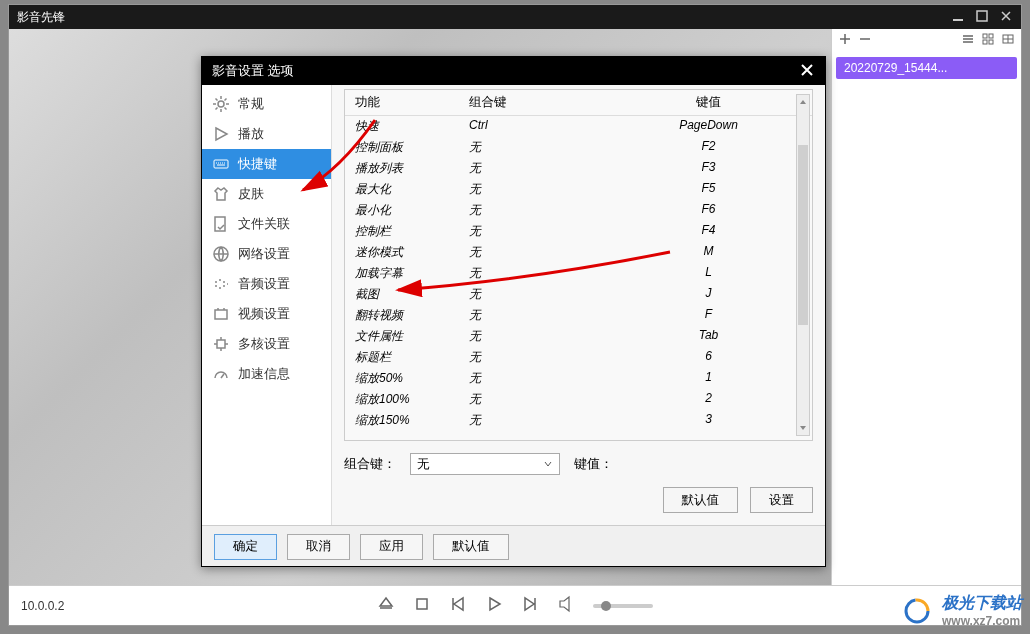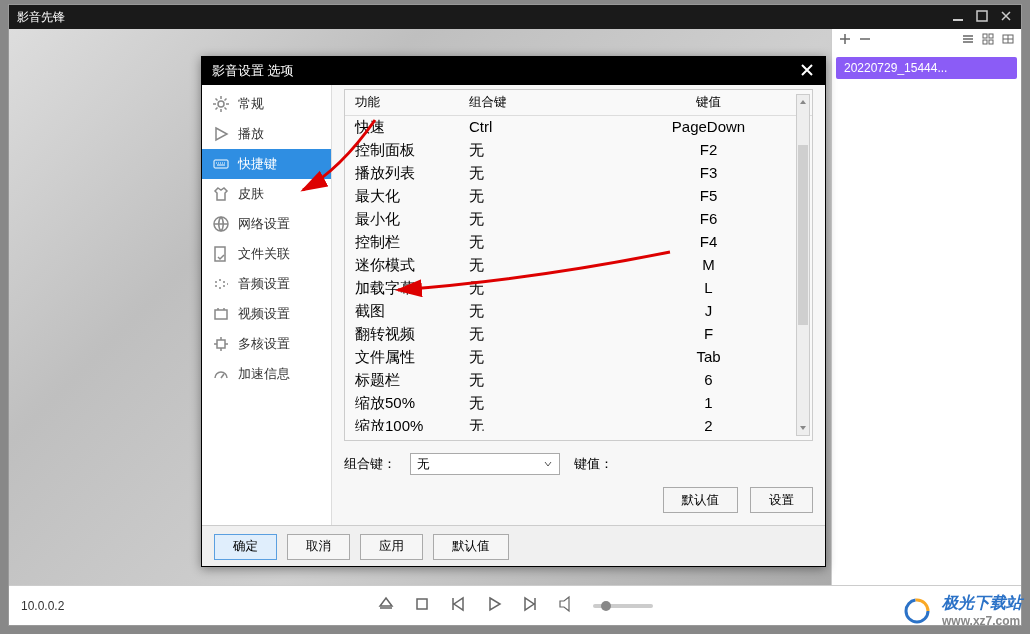--- a/index.html
+++ b/index.html
@@ -43,21 +43,21 @@
 .sb-item.active svg { stroke: #fff; fill: #fff; }
 .sb-item svg { width: 18px; height: 18px; }
 
 .dlg-main { flex: 1; background: #f7f7f7; position: relative; padding: 0 12px 8px 12px; display: flex; flex-direction: column; }
 .sc-table { flex: 1; overflow: hidden; border: 1px solid #ccc; background: #f9f9f9; position: relative; margin-top: 4px; }
 .sc-header { display: flex; font-size: 12.5px; padding: 4px 4px; border-bottom: 1px solid #ddd; }
 .sc-header > div:nth-child(1), .sc-row > div:nth-child(1){ width: 120px; padding-left: 6px;}
 .sc-header > div:nth-child(2), .sc-row > div:nth-child(2){ width: 140px; text-align: left;}
 .sc-header > div:nth-child(3), .sc-row > div:nth-child(3){ flex: 1; text-align: center;}
 .sc-rows { height: 315px; overflow: hidden; }
-.sc-row { display: flex; font-size: 15px; padding: 2px 4px; }
+.sc-row { display: flex; font-size: 12px; padding: 2px 4px; font-style: italic; }
 .scrollbar-v { position: absolute; right: 2px; top: 4px; bottom: 4px; width: 14px; background: #eee; border: 1px solid #ccc; }
 .scrollbar-thumb { position: absolute; left: 1px; right: 1px; top: 50px; height: 180px; background: #cfcfcf; }
 .scroll-btn { position: absolute; left: 0; right: 0; height: 14px; display:flex; align-items:center; justify-content:center; background:#eee;}
 .scroll-btn.up{top:0;} .scroll-btn.down{bottom:0;}
 
 .form-row { display: flex; align-items: center; gap: 14px; padding: 12px 0; font-size: 13px; }
 .combo { height: 22px; border: 1px solid #aaa; background: #fff; display: flex; align-items: center; justify-content: space-between; padding: 0 6px; font-size: 12.5px; }
 .combo1 { width: 150px; } .combo2 { width: 140px; }
 .btn-row { display: flex; justify-content: flex-end; gap: 12px; padding-bottom: 4px; }
 .dlg-btn { height: 26px; padding: 0 18px; background: #f6f6f6; border: 1px solid #aaa; font-size: 12.5px; display:flex; align-items:center; cursor:pointer; }
@@ -179,31 +179,31 @@
           <span>快捷键</span>
         </div>
       <div class="sb-item">
           <svg viewBox="0 0 18 18" fill="none" stroke="#888" stroke-width="1.5">
             <path d="M6 3l3 2 3-2 3 3-2 2v7H5V8L3 6z"></path>
           </svg>
           <span>皮肤</span>
         </div>
       <div class="sb-item">
           <svg viewBox="0 0 18 18" fill="none" stroke="#888" stroke-width="1.5">
+            <rect x="3" y="2" width="10" height="14"></rect>
+            <path d="M6 12l2 2 4-4"></path>
+          </svg>
+          <span>文件关联</span>
+        </div>
+      <div class="sb-item">
+          <svg viewBox="0 0 18 18" fill="none" stroke="#888" stroke-width="1.5">
             <circle cx="9" cy="9" r="7"></circle>
             <path d="M2 9h14M9 2c3 3 3 11 0 14M9 2c-3 3-3 11 0 14"></path>
           </svg>
           <span>网络设置</span>
-        </div>
-      <div class="sb-item">
-          <svg viewBox="0 0 18 18" fill="none" stroke="#888" stroke-width="1.5">
-            <rect x="3" y="2" width="10" height="14"></rect>
-            <path d="M6 12l2 2 4-4"></path>
-          </svg>
-          <span>文件关联</span>
         </div>
       <div class="sb-item">
           <svg viewBox="0 0 18 18" fill="none" stroke="#888" stroke-width="1.5">
             <path d="M3 7h2M3 11h2M7 5h2M7 13h2M11 7h2M11 11h2M15 9h1"></path>
           </svg>
           <span>音频设置</span>
         </div>
       <div class="sb-item">
           <svg viewBox="0 0 18 18" fill="none" stroke="#888" stroke-width="1.5">
             <rect x="3" y="5" width="12" height="9"></rect>

